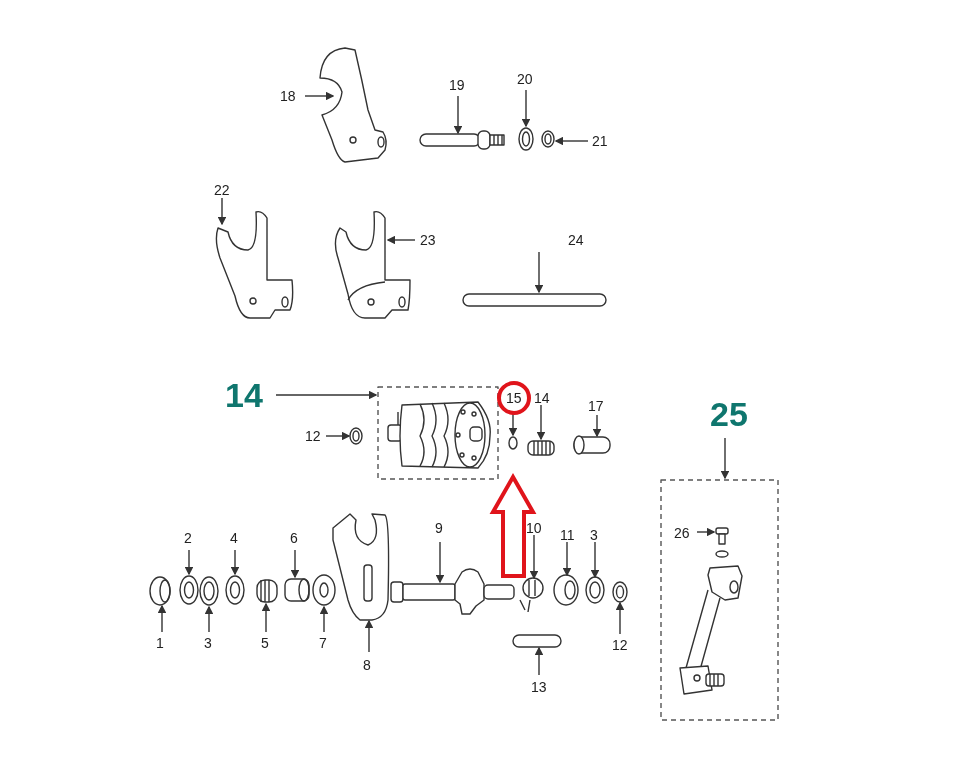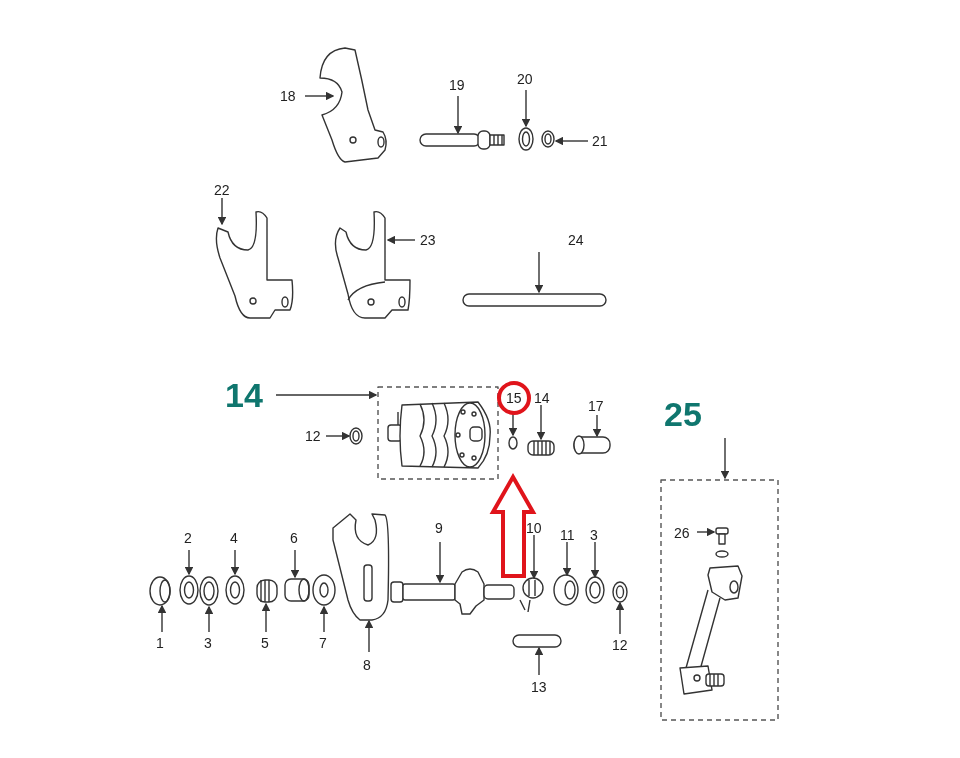--- a/index.html
+++ b/index.html
@@ -230,21 +230,21 @@
 <span class="lbl" style="left:214px;top:183px;">22</span>
 <span class="lbl" style="left:420px;top:233px;">23</span>
 <span class="lbl" style="left:531px;top:233px;margin-left:37px;">24</span>
 
 <span class="big" style="left:225px;top:378px;">14</span>
 <span class="lbl" style="left:305px;top:429px;">12</span>
 <span class="lbl" style="left:506px;top:391px;">15</span>
 <span class="lbl" style="left:534px;top:391px;">14</span>
 <span class="lbl" style="left:588px;top:399px;">17</span>
 
-<span class="big" style="left:664px;top:397px;">25</span>
+<span class="big" style="left:710px;top:397px;">25</span>
 <span class="lbl" style="left:674px;top:526px;">26</span>
 
 <span class="lbl" style="left:156px;top:636px;">1</span>
 <span class="lbl" style="left:184px;top:531px;">2</span>
 <span class="lbl" style="left:204px;top:636px;">3</span>
 <span class="lbl" style="left:230px;top:531px;">4</span>
 <span class="lbl" style="left:261px;top:636px;">5</span>
 <span class="lbl" style="left:290px;top:531px;">6</span>
 <span class="lbl" style="left:319px;top:636px;">7</span>
 <span class="lbl" style="left:363px;top:658px;">8</span>

